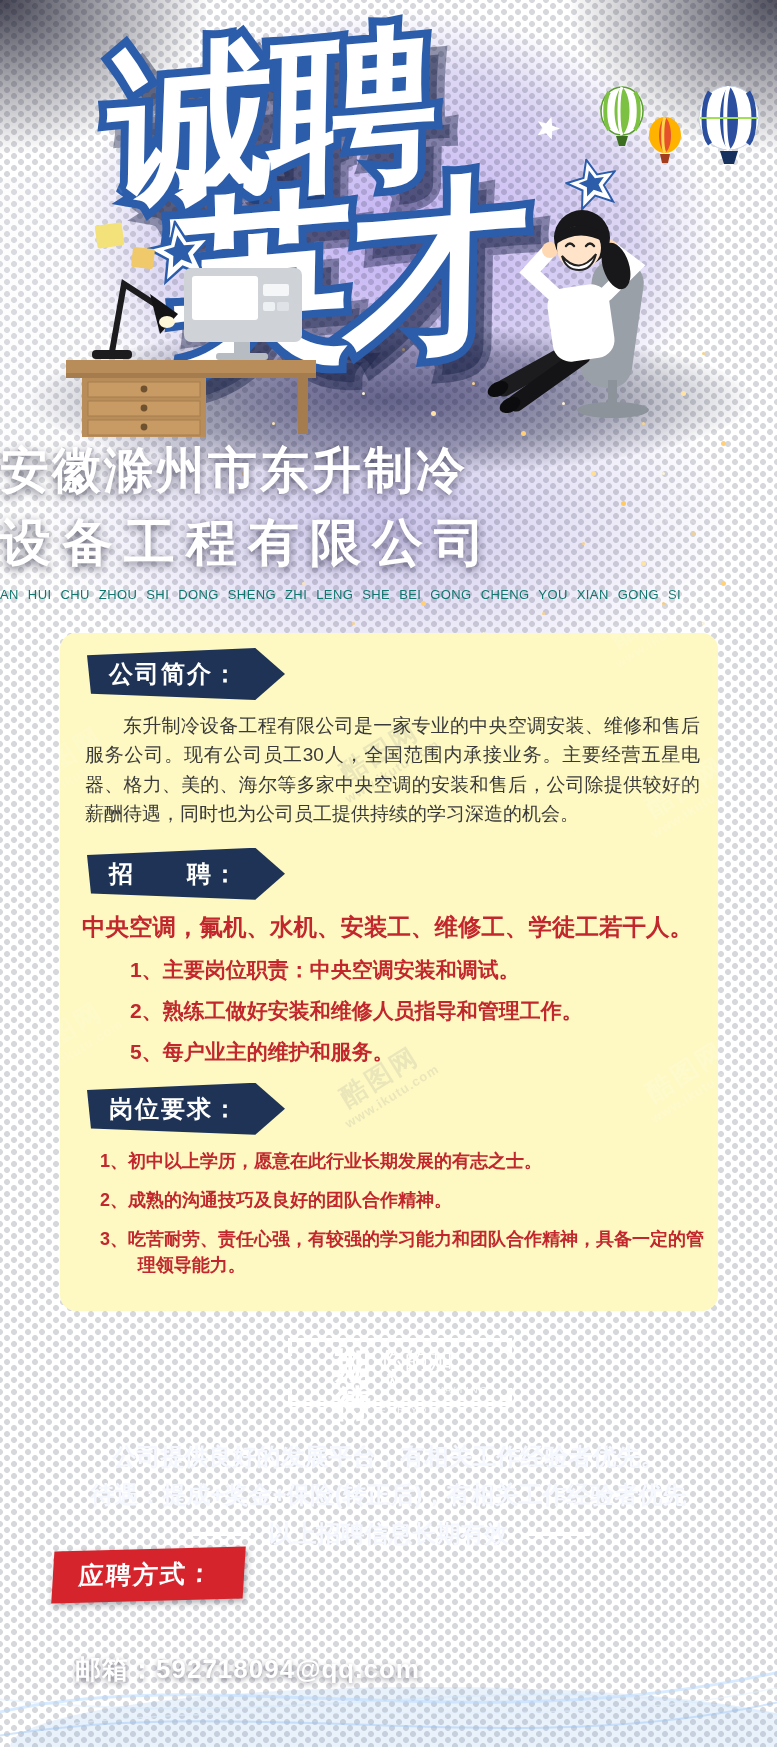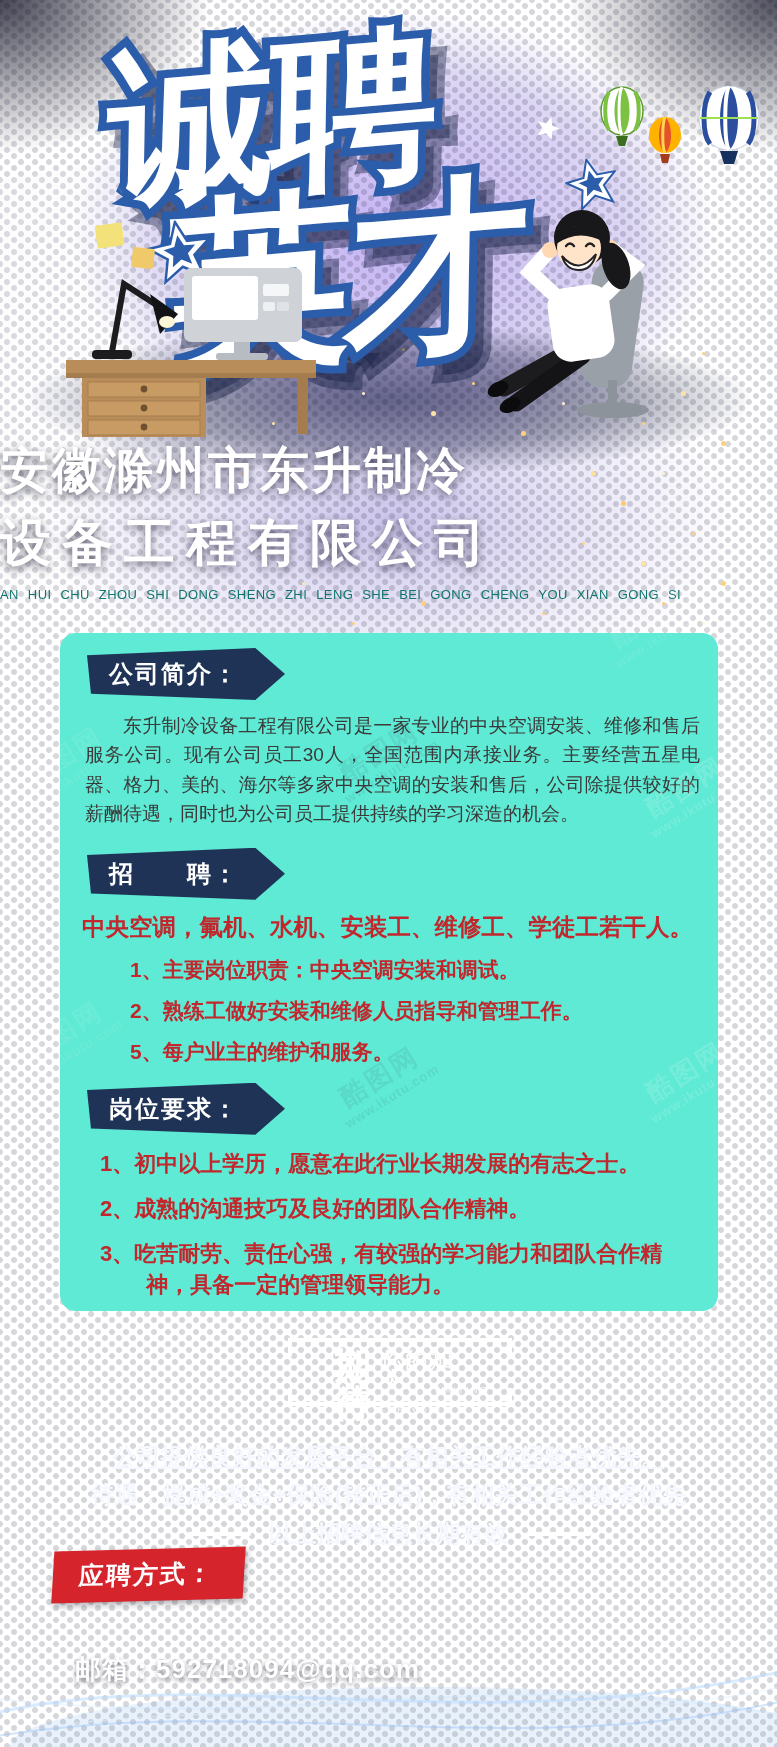--- a/index.html
+++ b/index.html
@@ -40,43 +40,43 @@
   .art .ol{color:#2b5dab;-webkit-text-stroke:16px #2b5dab;}
   .art .fl{position:relative;color:#fff;}
   .art-1{left:108px;top:32px;font-size:168px;transform:rotate(-5deg) skewX(-6deg);}
   .art-2{left:168px;top:182px;font-size:184px;transform:rotate(-5deg) skewX(-6deg);}
   
   .company{position:absolute;left:0;top:438px;width:777px;text-align:left;color:#fff;}
   .company .l1{font-family:"Liberation Serif",serif;font-weight:bold;font-size:49px;letter-spacing:3px;text-shadow:0 3px 8px rgba(0,0,25,.55);}
   .company .l2{font-family:"Liberation Serif",serif;font-weight:bold;font-size:51px;letter-spacing:11px;margin-top:5px;text-shadow:0 3px 8px rgba(0,0,25,.55);}
   .company .py{font-size:13px;letter-spacing:.4px;word-spacing:5px;color:#0f766e;margin-top:9px;}
   
-  .card{position:absolute;left:60px;top:633px;width:658px;height:678px;background:#5eead4;border-radius:16px;overflow:hidden;}
+  .card{position:absolute;left:60px;top:633px;width:658px;height:678px;background:#fef9c3;border-radius:16px;overflow:hidden;}
   .badge{display:inline-block;margin-left:27px;background:#1e3355;color:#fff;font-size:24px;font-weight:bold;letter-spacing:2px;
     padding:10px 46px 10px 22px;clip-path:polygon(0 14%,85% 0,100% 50%,85% 100%,2% 88%);}
   .intro-badge{margin-top:15px;}
   .intro-text{margin:11px 18px 0 25px;font-size:19px;line-height:1.55;color:#3a3a3a;text-align:justify;text-indent:2em;}
   .recruit-badge{margin-top:19px;}
   .headline{margin:11px 10px 0 22px;font-size:23.5px;font-weight:bold;color:#c1272d;}
   .r-item{margin:13px 10px 0 70px;font-size:21px;font-weight:bold;color:#c1272d;}
   .req-badge{margin-top:17px;}
-  .q-item{margin:13px 14px 0 40px;font-size:22px;font-weight:bold;color:#c1272d;padding-left:2.1em;text-indent:-2.1em;line-height:1.45;}
+  .q-item{margin:13px 14px 0 40px;font-size:18px;font-weight:bold;color:#c1272d;padding-left:2.1em;text-indent:-2.1em;line-height:1.45;}
   
   .banner{position:absolute;left:288px;top:1338px;width:216px;height:68px;color:#fff;}
   .banner .bar{position:absolute;left:0;width:100%;height:14px;}
   .banner .bar.t{top:0;border-top:4px solid #fff;border-left:4px solid #fff;border-right:4px solid #fff;}
   .banner .bar.b{bottom:0;border-bottom:4px solid #fff;border-left:4px solid #fff;border-right:4px solid #fff;}
   .banner .inner{position:absolute;left:10px;top:10px;display:flex;align-items:flex-start;}
   .banner .big{font-size:37px;font-weight:bold;letter-spacing:5px;line-height:1;margin-left:36px;}
   .banner .col{margin-left:4px;}
   .banner .small{font-size:23px;font-weight:normal;letter-spacing:2px;line-height:1.1;}
   .banner .eng{font-size:9px;letter-spacing:2.4px;color:rgba(255,255,255,.85);margin-top:2px;}
   
   .fline{position:absolute;left:0;width:777px;text-align:center;color:#f6f8ff;font-weight:bold;}
-  .f1{top:1441px;font-size:24px;text-decoration:underline;}
+  .f1{top:1441px;font-size:24px;}
   .f2{top:1479px;font-size:24px;}
   .f3{top:1518px;font-size:24px;display:flex;justify-content:center;align-items:center;}
   .dash{width:64px;height:4px;background:#fff;border-radius:2px;margin:0 18px;}
   .apply-badge{position:absolute;left:53px;top:1549px;background:#d5242c;color:#fff;font-size:25px;font-weight:bold;
     letter-spacing:2px;padding:9px 30px 10px 26px;transform:skewX(-5deg) rotate(-1.5deg);box-shadow:2px 3px 6px rgba(0,0,20,.3);}
   .contact{position:absolute;left:75px;color:#ffffff;font-weight:bold;font-size:26px;letter-spacing:1px;text-shadow:0 2px 5px rgba(0,0,25,.4);}
   .c1{top:1604px;}
   .c2{top:1652px;}
   .gap{display:inline-block;width:26px;}
   

